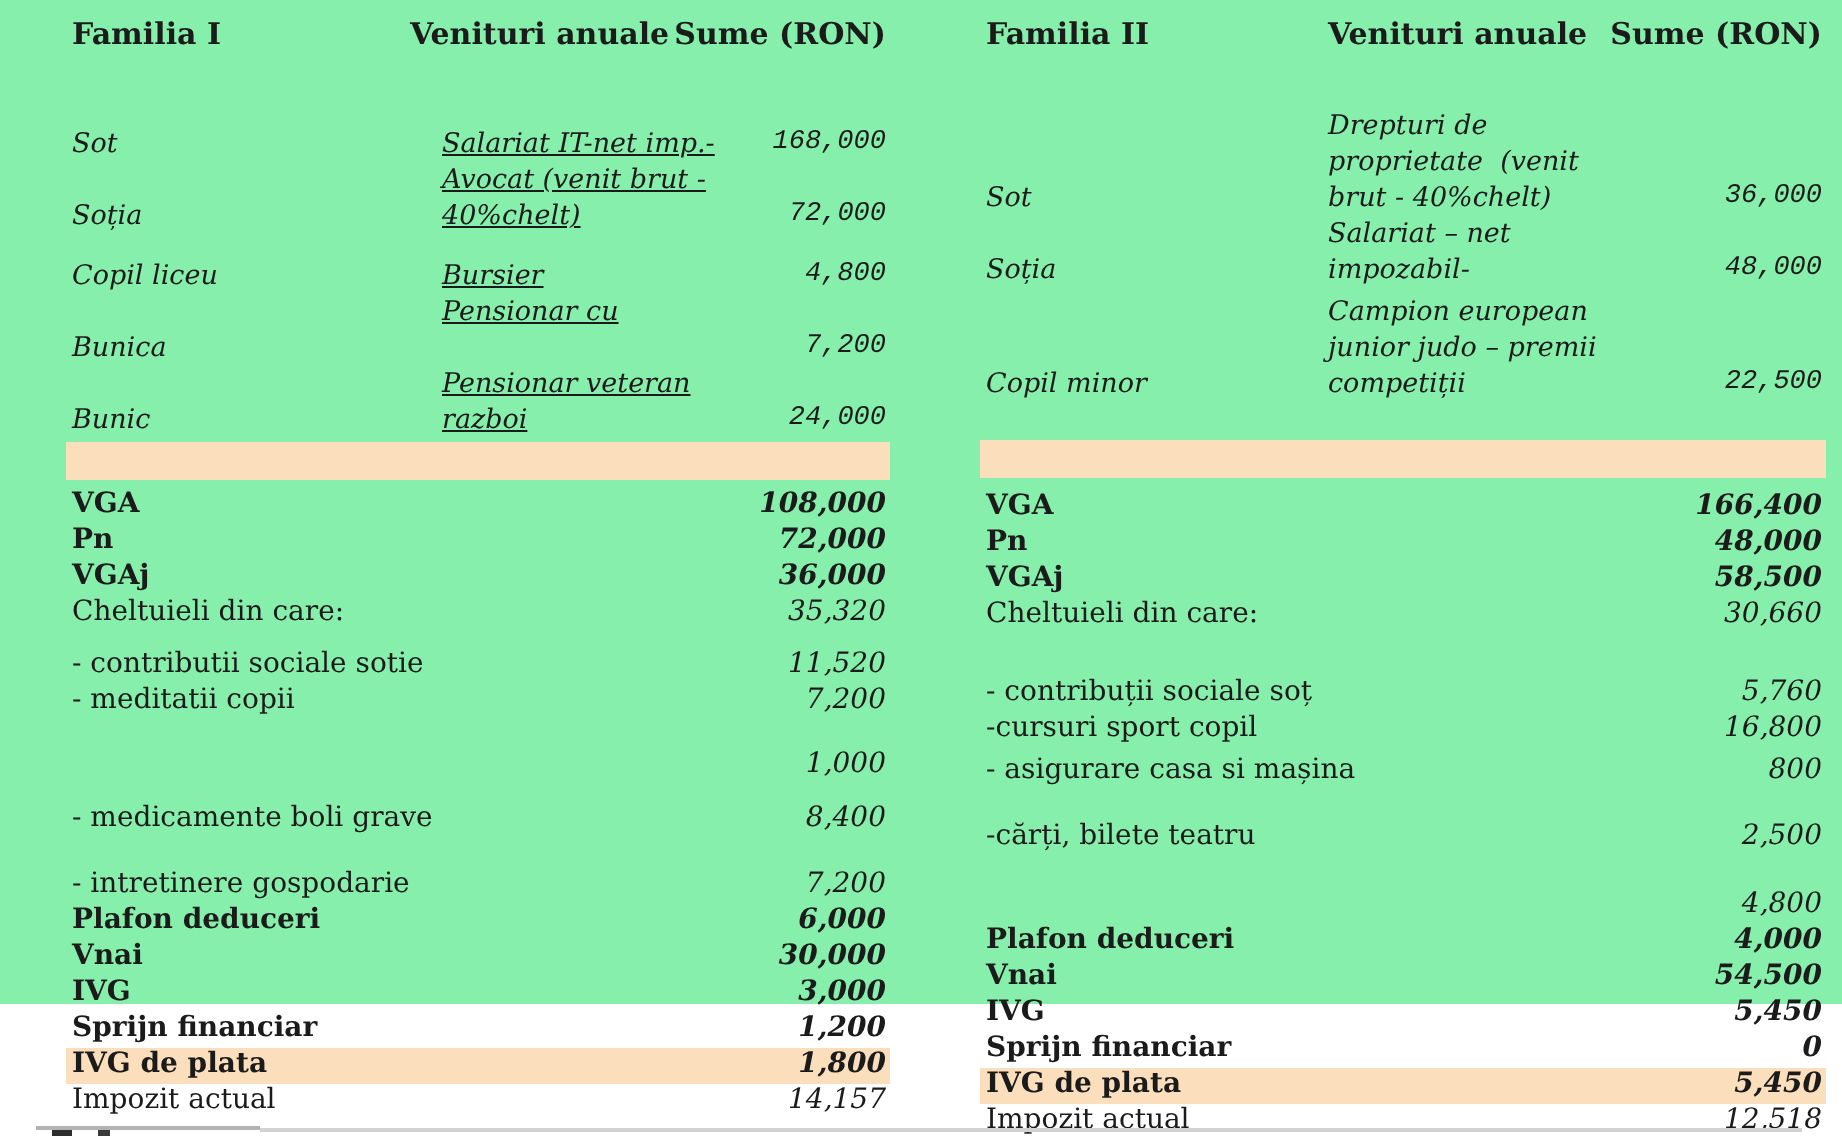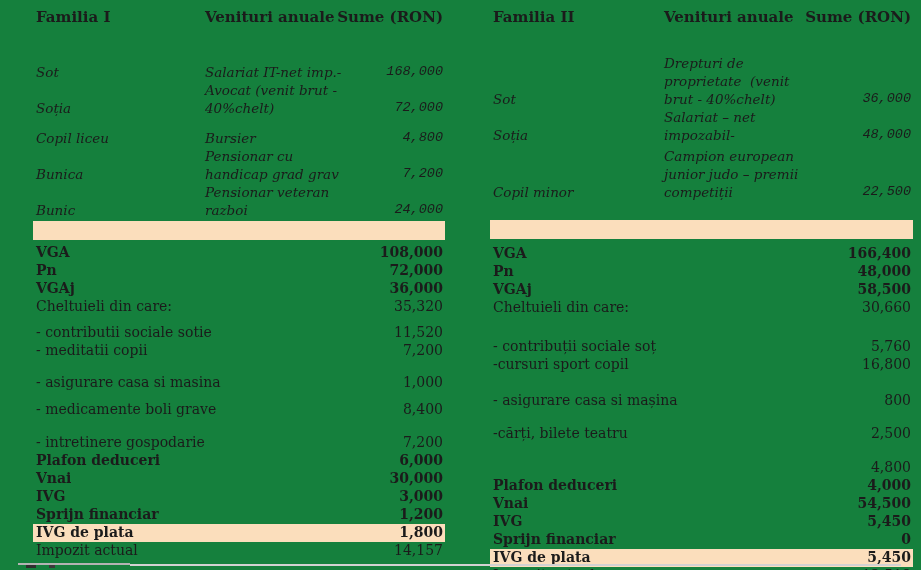--- a/index.html
+++ b/index.html
@@ -3,58 +3,58 @@
 <meta charset="utf-8">
 <style>
   * { margin: 0; padding: 0; box-sizing: border-box; }
   html, body { width: 921px; height: 570px; }
   body {
     background: #ffffff;
     font-family: "DejaVu Serif", "Liberation Serif", serif;
     color: #1b1b1b;
     overflow: hidden;
   }
-  .doc { position: relative; width: 921px; height: 570px; background: #15803d; }
+  .doc { position: relative; width: 921px; height: 502px; background: #86efac; }
 
   .fam { position: absolute; top: 8px; }
   .t0 { left: 33px;  width: 412px; }
   .t1 { left: 490px; width: 423px; text-align: center; }
 
   
   .thead { position: relative; height: 20px; font-weight: 700; font-size: 15px; }
   .thead span { position: absolute; top: 0; white-space: nowrap; }
   .thead .family { left: 3px; }
   .t0 .thead .income { left: 172px; }
   .t1 .thead .income { left: 174px; }
   .thead .sum { right: 2px; }
 
   
   .lines { position: relative; }
   .t0 .lines { margin-top: 36px; }
   .t1 .lines { margin-top: 27px; }
   .iline { position: relative; height: 18px; font-style: italic; font-size: 13.5px; }
   .iline span { position: absolute; top: 0; white-space: pre; }
   .iline .member { left: 3px; }
-  .t0 .iline .desc { left: 172px; }
+  .t0 .iline .desc { left: 188px; text-decoration: underline; }
   .t1 .iline .desc { left: 174px; }
   .iline .amt { right: 2px; font-family: Liberation Mono, monospace; }
 
   
   .band { height: 19px; background: var(--hl, #fbdebc); }
   .t0 .band { margin-top: 1px; }
   .t1 .band { margin-top: 18px; }
 
   
   .sumrows { position: relative; }
   .t0 .sumrows { margin-top: 4px; }
   .t1 .sumrows { margin-top: 6px; }
   .srow { position: relative; height: 18px; font-size: 14px; }
   .srow span { position: absolute; top: 0; white-space: nowrap; }
   .srow .label { left: 3px; }
-  .srow .val { right: 2px; }
+  .srow .val { right: 2px; font-style: italic; }
   .srow.bold { font-weight: 700; }
   .srow.highlight { background: var(--hl, #fbdebc); }
 
   
   .cut-a { position: absolute; left: 26px; top: 564px; width: 10px; height: 4px; background: #2e2e2e; }
   .cut-b { position: absolute; left: 49px; top: 565px; width: 6px;  height: 3px; background: #3a3a3a; }
   .divider-left  { position: absolute; left: 18px;  top: 563px; width: 112px; height: 2px; background: #b3b3b3; }
   .divider-right { position: absolute; left: 130px; top: 564px; width: 771px; height: 2px; background: #d2d2d2; }
 </style>
 </head>
@@ -89,21 +89,20 @@
     <span class="desc">Bursier</span>
     <span class="amt">4,800</span>
   </div>
         <div class="iline">
     <span class="member"></span>
     <span class="desc">Pensionar cu</span>
     <span class="amt"></span>
   </div>
         <div class="iline">
     <span class="member">Bunica</span>
-    <span class="desc">handicap grad grav</span>
     <span class="amt">7,200</span>
   </div>
         <div class="iline">
     <span class="member"></span>
     <span class="desc">Pensionar veteran</span>
     <span class="amt"></span>
   </div>
         <div class="iline">
     <span class="member">Bunic</span>
     <span class="desc">razboi</span>
@@ -130,21 +129,20 @@
   </div>
         <div class="srow" style="margin-top: 8px;">
     <span class="label">- contributii sociale sotie</span>
     <span class="val">11,520</span>
   </div>
         <div class="srow">
     <span class="label">- meditatii copii</span>
     <span class="val">7,200</span>
   </div>
         <div class="srow" style="margin-top: 14px;">
-    <span class="label">- asigurare casa si masina</span>
     <span class="val">1,000</span>
   </div>
         <div class="srow" style="margin-top: 9px;">
     <span class="label">- medicamente boli grave</span>
     <span class="val">8,400</span>
   </div>
         <div class="srow" style="margin-top: 15px;">
     <span class="label">- intretinere gospodarie</span>
     <span class="val">7,200</span>
   </div>
@@ -242,21 +240,21 @@
     <span class="val">30,660</span>
   </div>
         <div class="srow" style="margin-top: 21px;">
     <span class="label">- contribuții sociale soț</span>
     <span class="val">5,760</span>
   </div>
         <div class="srow">
     <span class="label">-cursuri sport copil</span>
     <span class="val">16,800</span>
   </div>
-        <div class="srow" style="margin-top: 18px;">
+        <div class="srow" style="margin-top: 3px;">
     <span class="label">- asigurare casa si mașina</span>
     <span class="val">800</span>
   </div>
         <div class="srow" style="margin-top: 15px;">
     <span class="label">-cărți, bilete teatru</span>
     <span class="val">2,500</span>
   </div>
         <div class="srow" style="margin-top: 16px;">
     <span class="val">4,800</span>
   </div>

